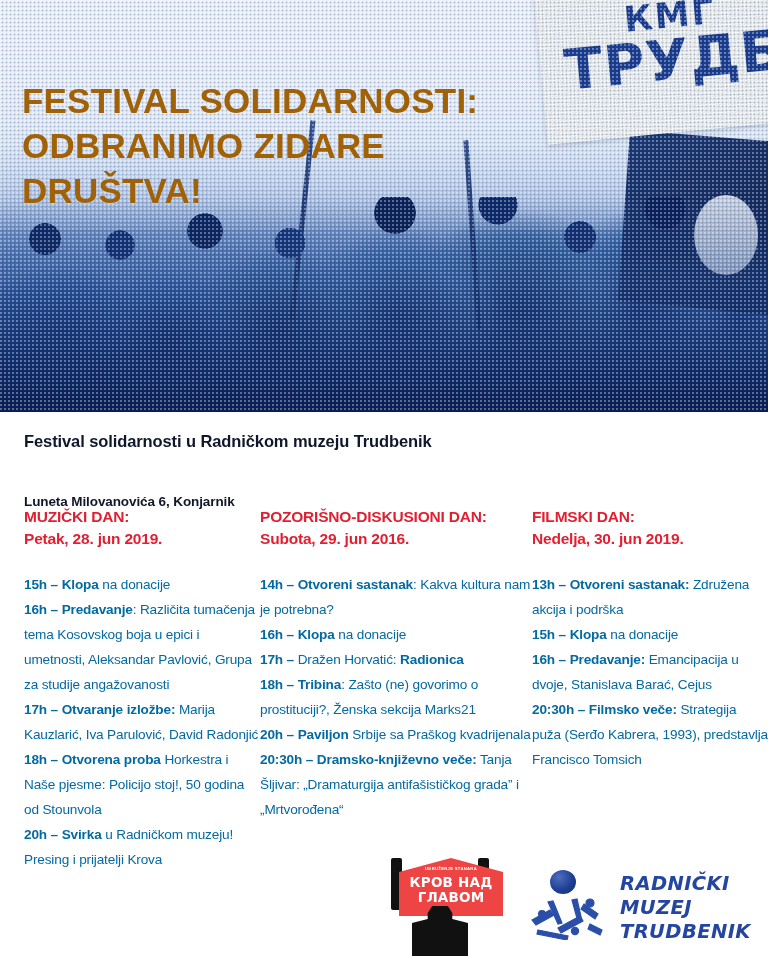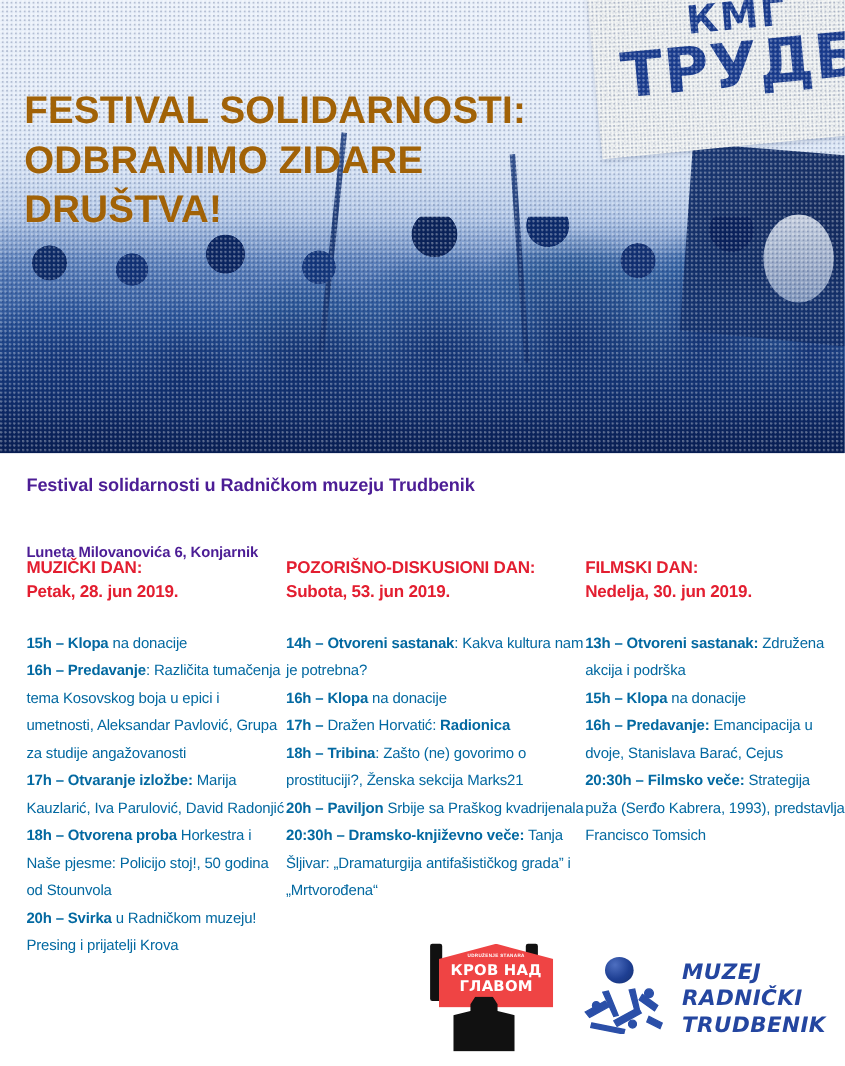--- a/index.html
+++ b/index.html
@@ -148,21 +148,21 @@
     line-height: 45px;
     letter-spacing: 0.2px;
     white-space: pre-line;
     text-shadow: 0 1px 0 rgba(255,255,255,0.25);
   }
 
   
   .venue {
     position: absolute;
     left: 24px; top: 430px;
-    color: #4c1d95;
+    color: #0f172a;
   }
   .venue-title {
     font-size: 16.5px;
     font-weight: 700;
     line-height: 22px;
     letter-spacing: -0.1px;
   }
   .venue-address {
     font-size: 13.5px;
     font-weight: 700;
@@ -326,21 +326,21 @@
         <div class="entry"><b>16h – </b><b>Predavanje</b><span>: Različita tumačenja tema Kosovskog boja u epici i umetnosti, Aleksandar Pavlović, Grupa za studije angažovanosti</span></div>
         <div class="entry"><b>17h – </b><b>Otvaranje izložbe:</b><span> Marija Kauzlarić, Iva Parulović, David Radonjić</span></div>
         <div class="entry"><b>18h – </b><b>Otvorena proba</b><span> Horkestra i Naše pjesme: Policijo stoj!, 50 godina od Stounvola</span></div>
         <div class="entry"><b>20h – </b><b>Svirka</b><span> u Radničkom muzeju! Presing i prijatelji Krova</span></div>
       </div>
   </div>
 
   <div class="col col-2">
     <div class="col-head">
       <span>POZORIŠNO-DISKUSIONI DAN:</span>
-      <span class="d2">Subota, 53. jun 2019.</span>
+      <span class="d2">Subota, 29. jun 2016.</span>
     </div>
     <div class="entries">
         <div class="entry"><b>14h – </b><b>Otvoreni sastanak</b><span>: Kakva kultura nam je potrebna?</span></div>
         <div class="entry"><b>16h – </b><b>Klopa</b><span> na donacije</span></div>
         <div class="entry"><b>17h – </b><span>Dražen Horvatić: </span><b>Radionica</b></div>
         <div class="entry"><b>18h – </b><b>Tribina</b><span>: Zašto (ne) govorimo o prostituciji?, Ženska sekcija Marks21</span></div>
         <div class="entry"><b>20h – </b><b>Paviljon</b><span> Srbije sa Praškog kvadrijenala</span></div>
         <div class="entry"><b>20:30h – </b><b>Dramsko-književno veče:</b><span> Tanja Šljivar: „Dramaturgija antifašističkog grada” i „Mrtvorođena“</span></div>
       </div>
   </div>
@@ -380,17 +380,17 @@
       <path d="M44 6 L50 28 L54 27 L49 5 Z"></path>
       <path d="M56 10 L70 20 L67 25 L53 15 Z"></path>
       <path d="M10 36 L40 42 L39 46 L9 40 Z"></path>
       <circle cx="62" cy="9" r="4"></circle>
       <circle cx="14" cy="20" r="3.4"></circle>
       <circle cx="47" cy="37" r="3.6"></circle>
       <path d="M62 30 L74 36 L72 41 L60 35 Z"></path>
     </g>
   </svg>
   <div class="muzej-name">
+    <span>RADNIČKI</span>
     <span>MUZEJ</span>
-    <span>RADNIČKI</span>
     <span>TRUDBENIK</span>
   </div>
 </div>
 
 </body></html>

